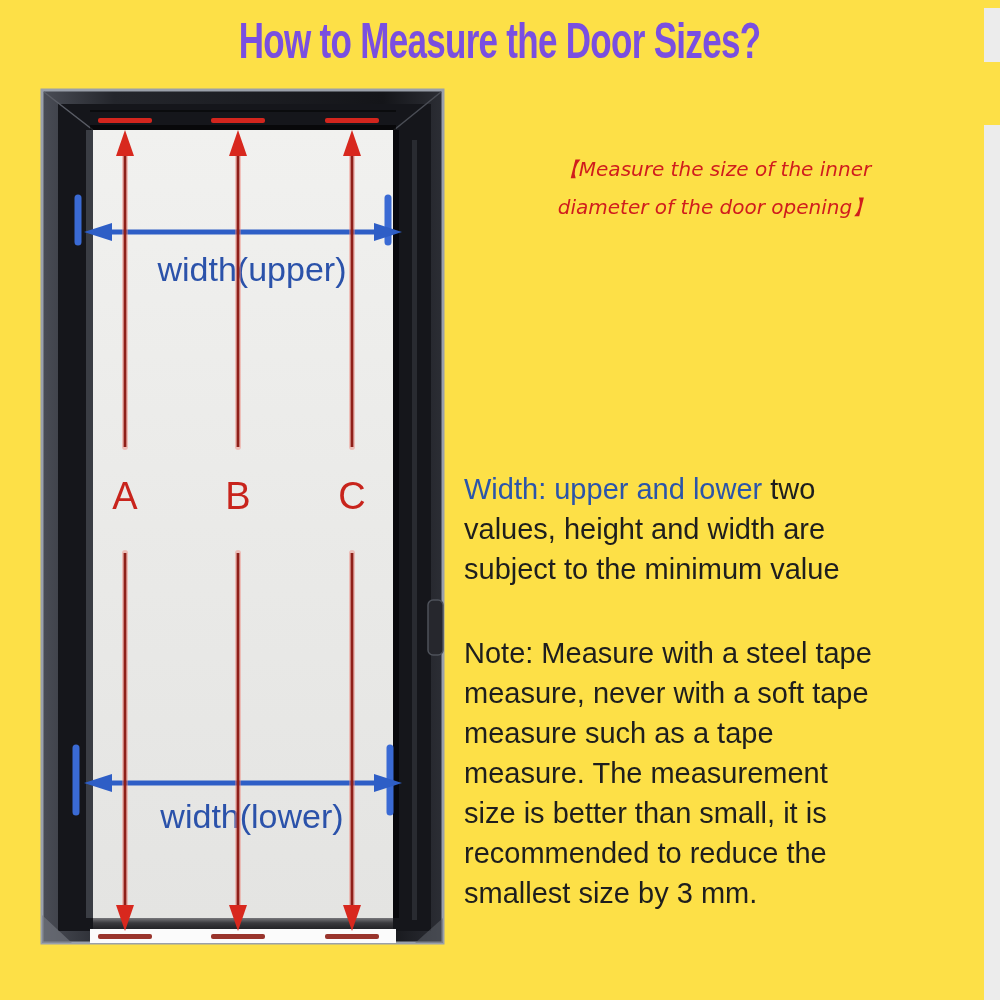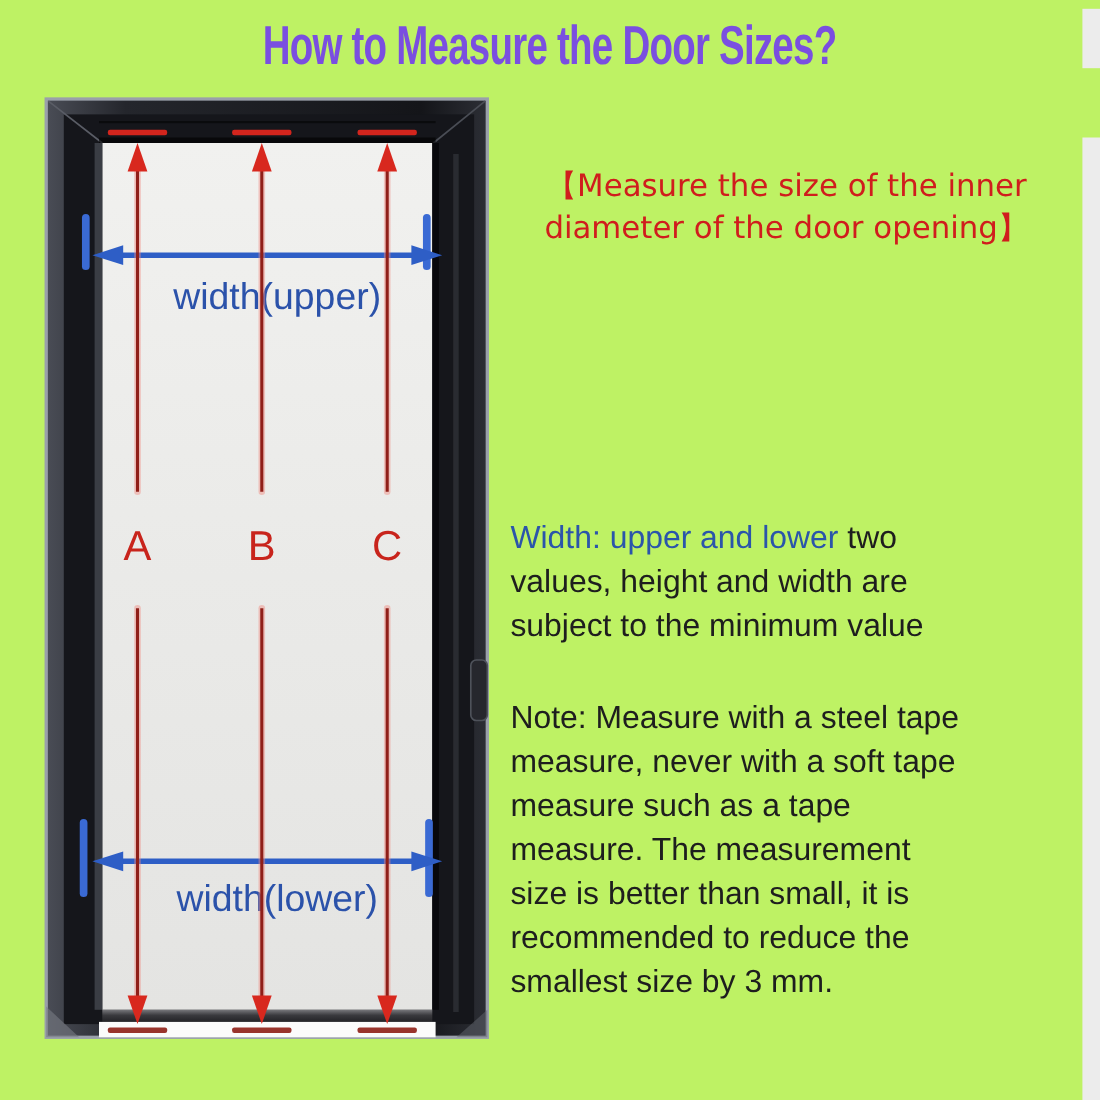--- a/index.html
+++ b/index.html
@@ -1,19 +1,19 @@
 <!DOCTYPE html>
 <html><head>
 <meta charset="utf-8">
 <style>
   html,body{margin:0;padding:0;background:#ffffff;}
   .canvas{
     position:relative;
     width:1000px;height:1000px;
-    background:#bef264;
+    background:#fde047;
     overflow:hidden;
     font-family:"Liberation Sans", sans-serif;
   }
   
   .title{
     position:absolute;left:0;top:12px;width:1000px;
     margin:0;text-align:center;
   }
   .title-inner{
     display:inline-block;
@@ -35,23 +35,24 @@
   .para{
     position:absolute;
     white-space:pre-line;
     font-size:29px;
     line-height:40px;
     color:#1e1e1e;
   }
   .p-bracket{
     left:452px;top:150px;width:526px;
     text-align:center;
-    font-size:28px;line-height:38px;
+    font-size:20px;line-height:38px;
     color:#d01d1d;
     font-family:"DejaVu Sans","Liberation Sans",sans-serif;
+    font-style:italic;
   }
   .p-height{left:464px;top:267px;width:524px;}
   .p-width{left:464px;top:469px;width:524px;}
   .p-note{left:464px;top:633px;width:524px;}
   .lead-red{color:#d01d1d;}
   .lead-blue{color:#2b55aa;}
   
   .strip{
     position:absolute;left:984px;width:16px;
     background:#ececec;

